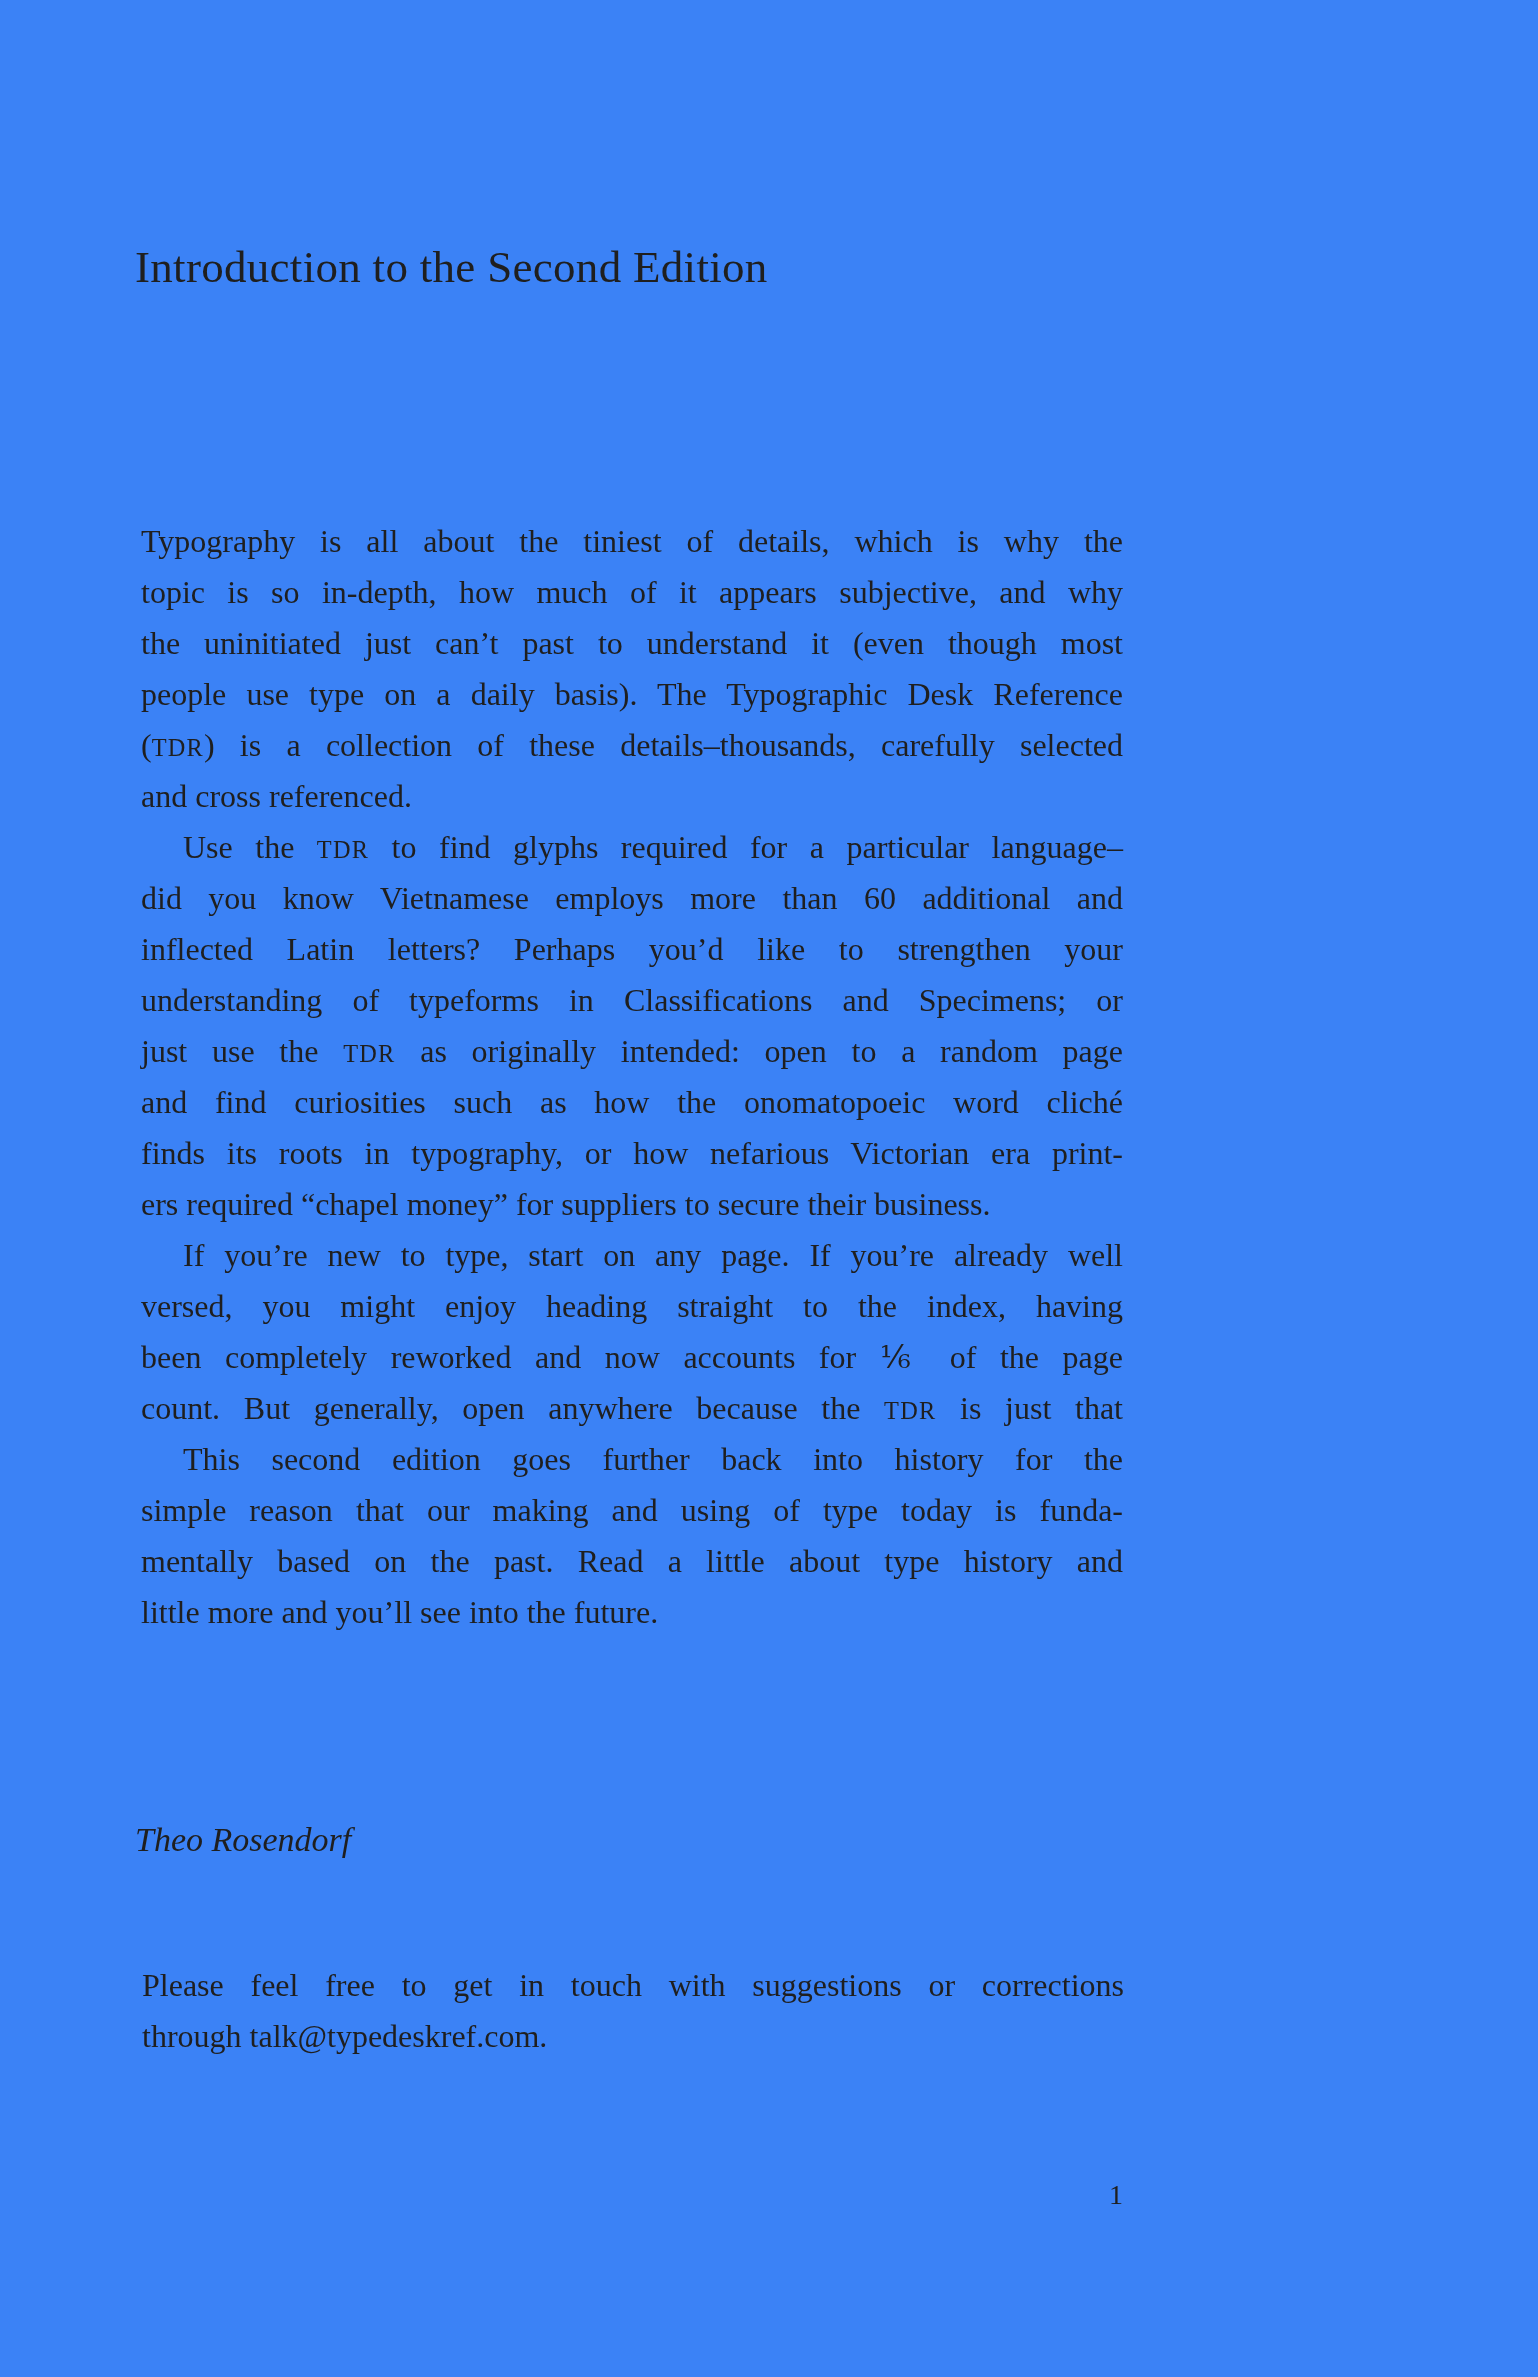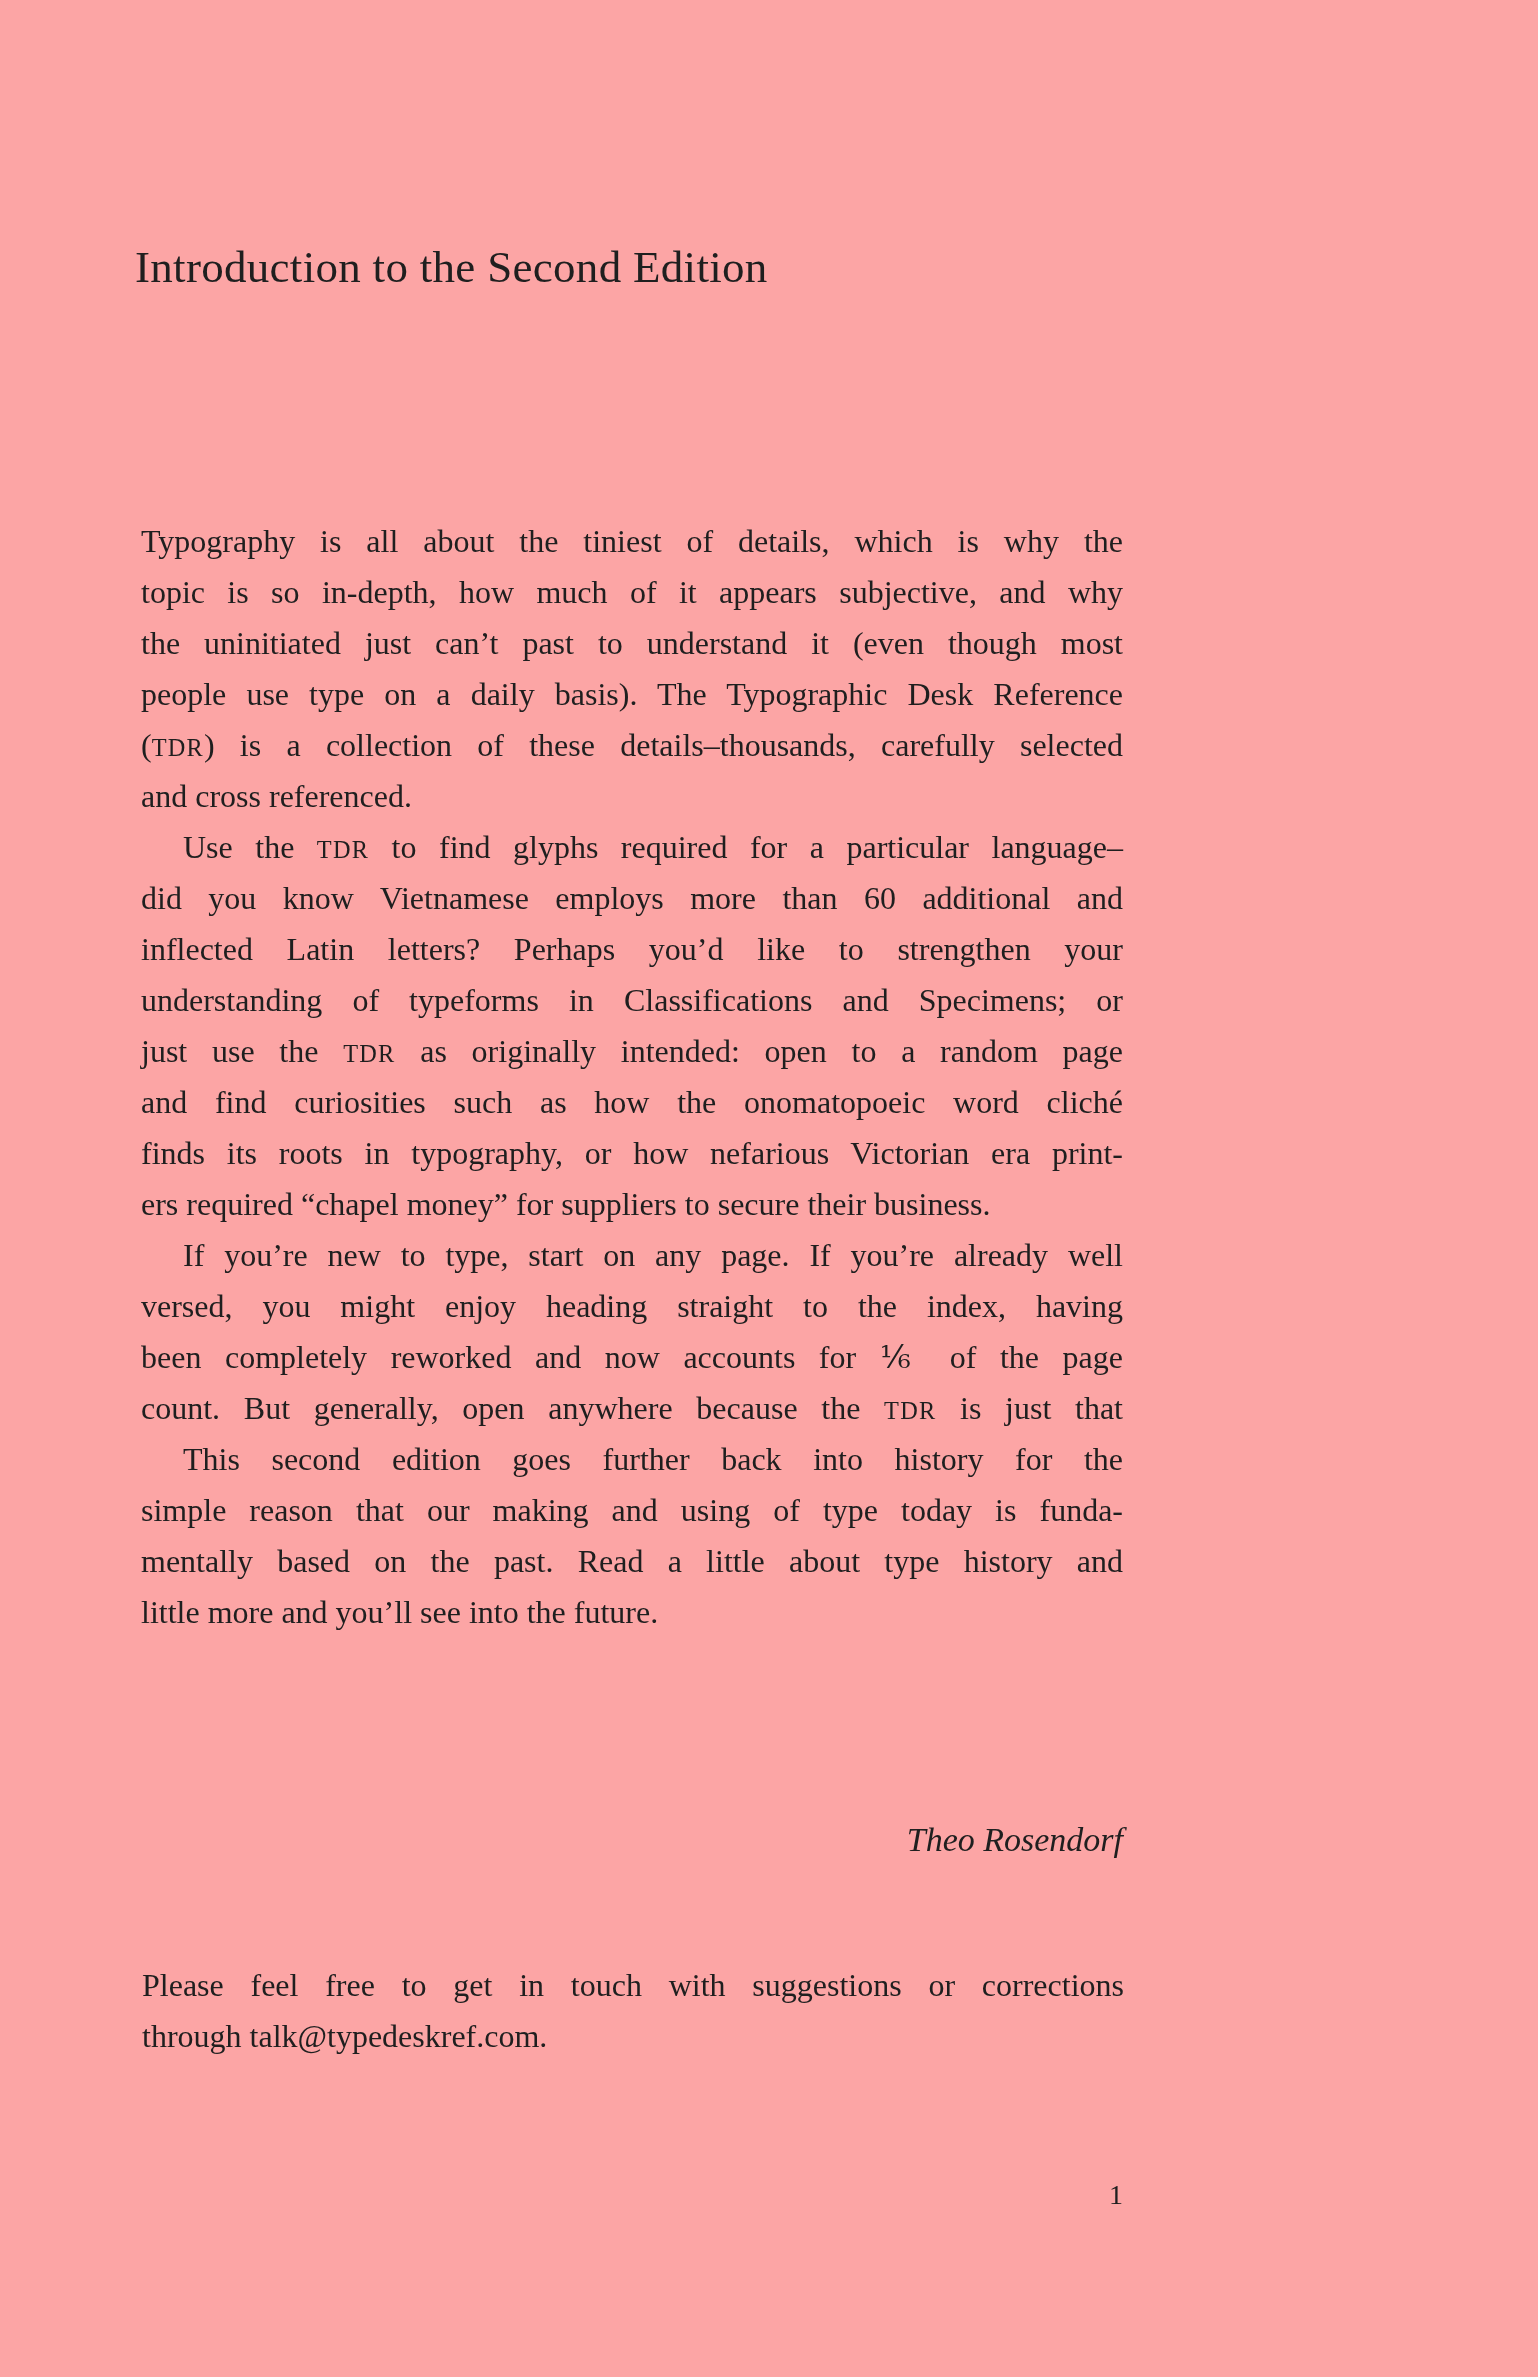--- a/index.html
+++ b/index.html
@@ -4,21 +4,21 @@
 <style>
   html, body {
     margin: 0;
     padding: 0;
     background: #ffffff;
   }
   .page {
     position: relative;
     width: 1538px;
     height: 2377px;
-    background: #fca5a5;
+    background: #3b82f6;
     color: #1f1f1f;
     font-family: "Liberation Serif", "DejaVu Serif", serif;
     overflow: hidden;
   }
   .title {
     position: absolute;
     left: 135px;
     top: 241px;
     margin: 0;
     font-size: 45px;
@@ -57,21 +57,20 @@
   .seg-i { }
   .seg-sc {
     font-size: 0.76em;
     letter-spacing: 0.05em;
   }
   .signature {
     position: absolute;
     left: 135px;
     top: 1814px;
     width: 988px;
-    text-align: right;
     font-style: italic;
     font-size: 34px;
     line-height: 51px;
   }
   .folio {
     position: absolute;
     left: 135px;
     top: 2178px;
     width: 988px;
     text-align: right;

